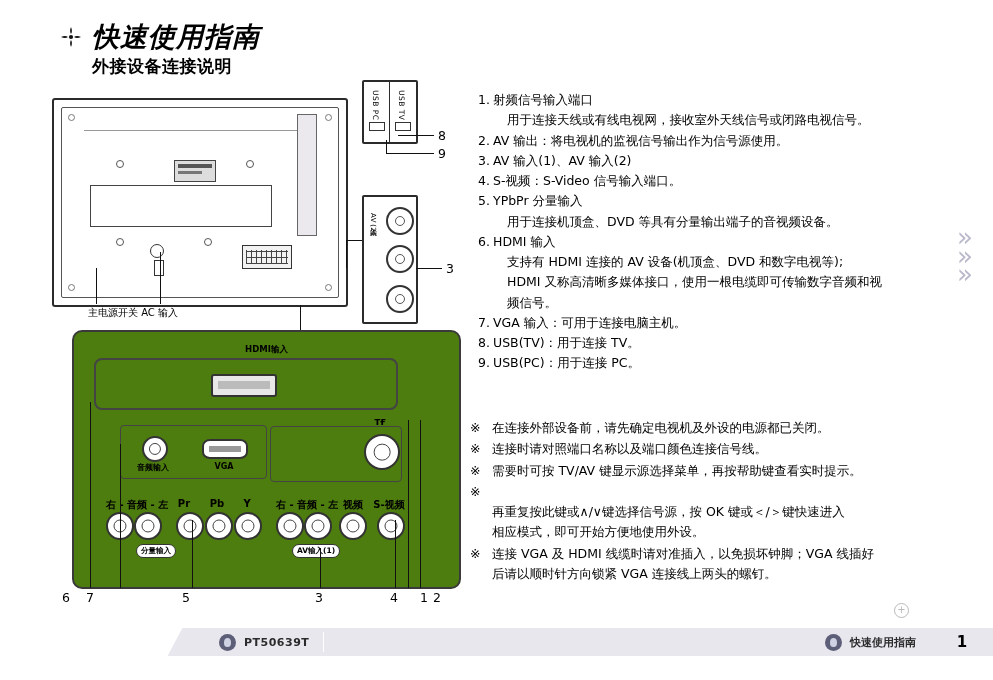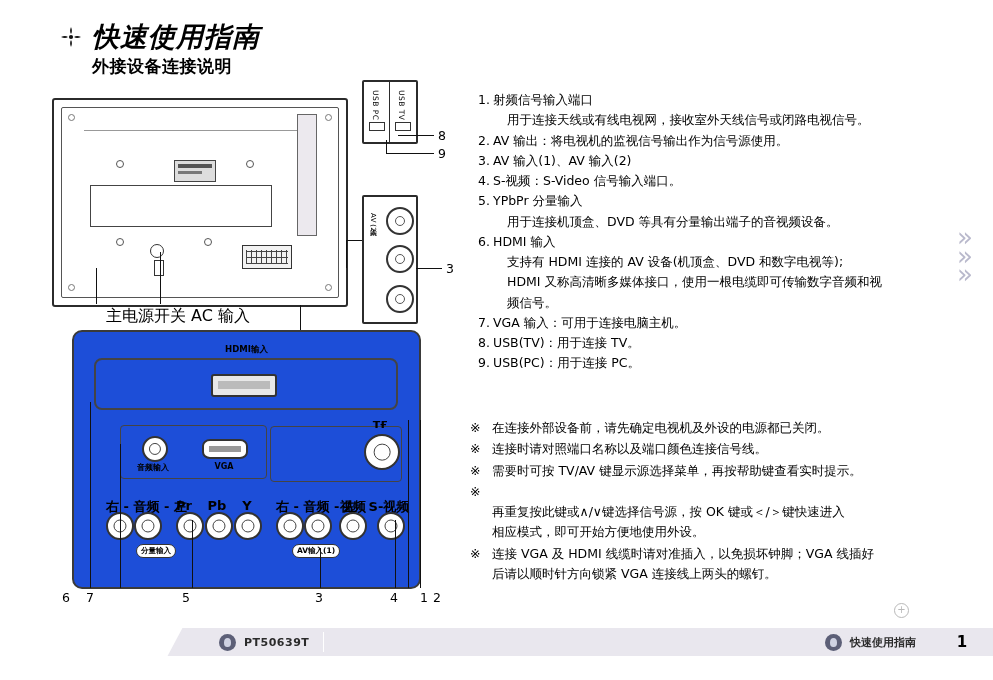--- a/index.html
+++ b/index.html
@@ -263,36 +263,37 @@
   .lead.h { height: 1px; }
   .lead.v { width: 1px; }
   .callout-num {
     position: absolute;
     font-size: 12.5px;
     font-family: "DejaVu Sans", "Liberation Sans", sans-serif;
   }
 
   .power-label {
     position: absolute;
-    left: 106px;
+    left: 88px;
     top: 306px;
-    font-size: 16px;
+    font-size: 10px;
     white-space: nowrap;
   }
 
   
   .panel {
     position: absolute;
     left: 72px;
     top: 330px;
     width: 345px;
     height: 255px;
     border: 2px solid #3a3a3a;
     border-radius: 10px;
-    background: #1d4ed8;
+    background: #4d7c0f;
+    padding-left: 40px;
   }
   .panel-title {
     position: absolute;
     left: 0; right: 0;
     top: 12px;
     text-align: center;
     font-size: 8.5px;
     font-weight: bold;
   }
   .hdmi-slot {
@@ -342,21 +343,21 @@
     border-radius: 50%;
     border: 1px solid #444;
   }
   .lbl {
     position: absolute;
     font-size: 8px;
     font-weight: bold;
     text-align: center;
     white-space: nowrap;
   }
-  .lbl-sm { font-size: 13px; }
+  .lbl-sm { font-size: 10px; }
   .vga-port {
     position: absolute;
     width: 42px; height: 16px;
     border: 2px solid #333;
     border-radius: 8px / 7px;
     background: #fff;
   }
   .vga-port::after{
     content:"";
     position:absolute; left:5px; top:5px; width:32px; height:6px;

